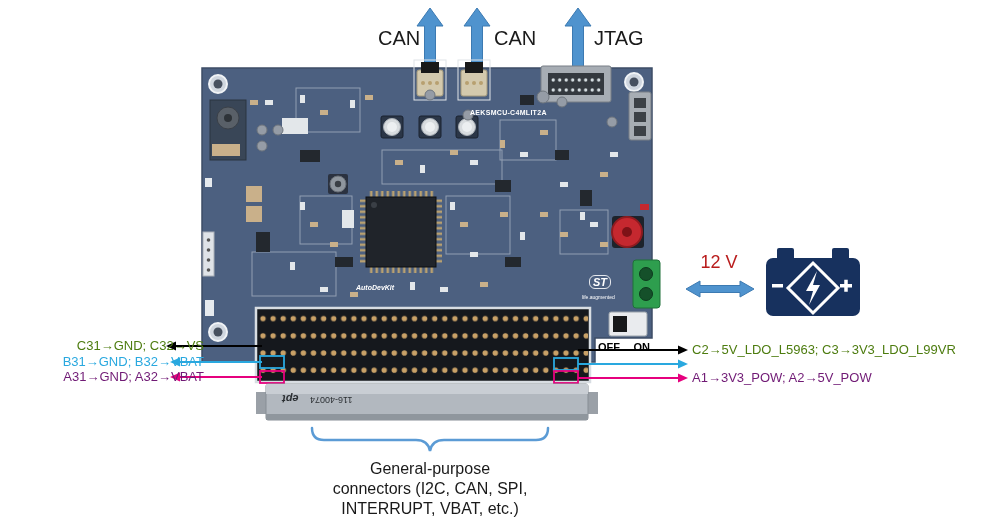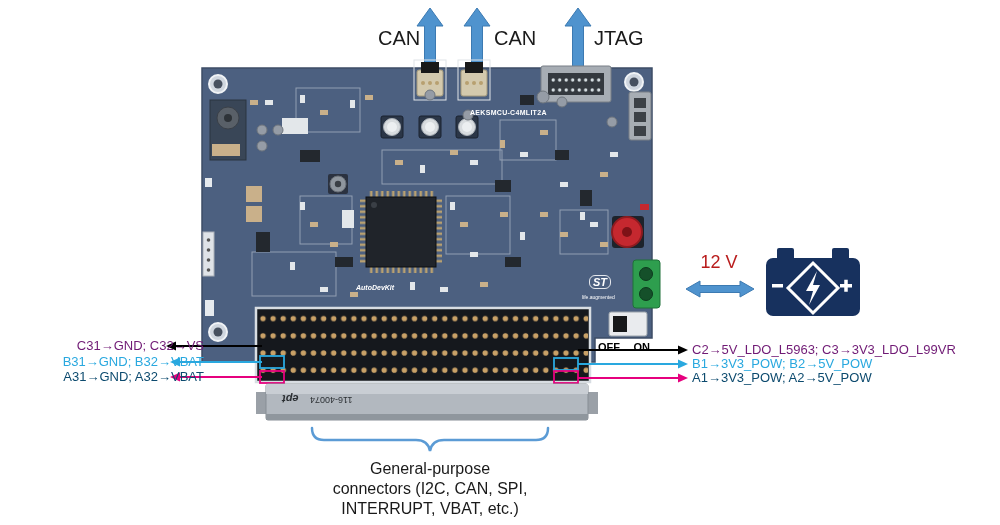--- a/index.html
+++ b/index.html
@@ -3,23 +3,23 @@
 <meta charset="utf-8">
 <style>
   html,body{margin:0;padding:0;background:#ffffff;}
   .canvas{position:relative;width:1000px;height:525px;background:#ffffff;overflow:hidden;
           font-family:"Liberation Sans",sans-serif;color:#111;padding-left:42px;}
   .gfx{position:absolute;left:0;top:0;}
   .top-label{position:absolute;font-size:20px;color:#1a1a1a;white-space:nowrap;}
   .ann{position:absolute;font-size:13px;line-height:14px;white-space:nowrap;}
   .ann-left{text-align:right;right:838px;}
   .ann-right{left:692px;}
-  .c-black{color:#701a75;}
+  .c-black{color:#4d7c0f;}
   .c-cyan{color:#29a8df;}
-  .c-magenta{color:#0c4a6e;}
+  .c-magenta{color:#701a75;}
   .v12{position:absolute;left:686px;top:252px;width:66px;text-align:center;font-size:18px;color:#b91c1c;}
   .offon{position:absolute;left:598px;top:341px;width:52px;display:flex;justify-content:space-between;
          font-size:11px;font-weight:bold;color:#000;}
   .caption{position:absolute;left:280px;top:459px;width:300px;text-align:center;font-size:16px;
            line-height:20px;color:#1a1a1a;}
   .board-name{position:absolute;left:470px;top:109px;font-size:7px;font-weight:bold;color:#ffffff;
               letter-spacing:.3px;}
   .autodevkit{position:absolute;left:356px;top:284px;font-size:7px;font-style:italic;font-weight:bold;color:#ffffff;}
   .st-logo{position:absolute;left:589px;top:275px;font-size:11px;font-weight:bold;font-style:italic;color:#ffffff;
            border:1px solid rgba(255,255,255,.85);border-radius:6px;padding:0 3px;}
@@ -311,21 +311,20 @@
     <span>ON</span>
   </div>
 
   <div class="v12">12 V</div>
 
   <div class="ann ann-left c-black" style="top:339px;">C31→GND; C32→VS</div>
   <div class="ann ann-left c-cyan" style="top:355px;">B31→GND; B32→VBAT</div>
   <div class="ann ann-left c-magenta" style="top:370px;">A31→GND; A32→VBAT</div>
 
   <div class="ann ann-right c-black" style="top:343px;">C2→5V_LDO_L5963; C3→3V3_LDO_L99VR</div>
-  <div class="ann ann-right c-cyan" style="top:357px;">B1→3V3_POW; B2→5V_POW</div>
   <div class="ann ann-right c-magenta" style="top:371px;">A1→3V3_POW; A2→5V_POW</div>
 
   <div class="caption">
     <div>General-purpose</div>
     <div>connectors (I2C, CAN, SPI,</div>
     <div>INTERRUPT, VBAT, etc.)</div>
   </div>
 
 </div>
 

